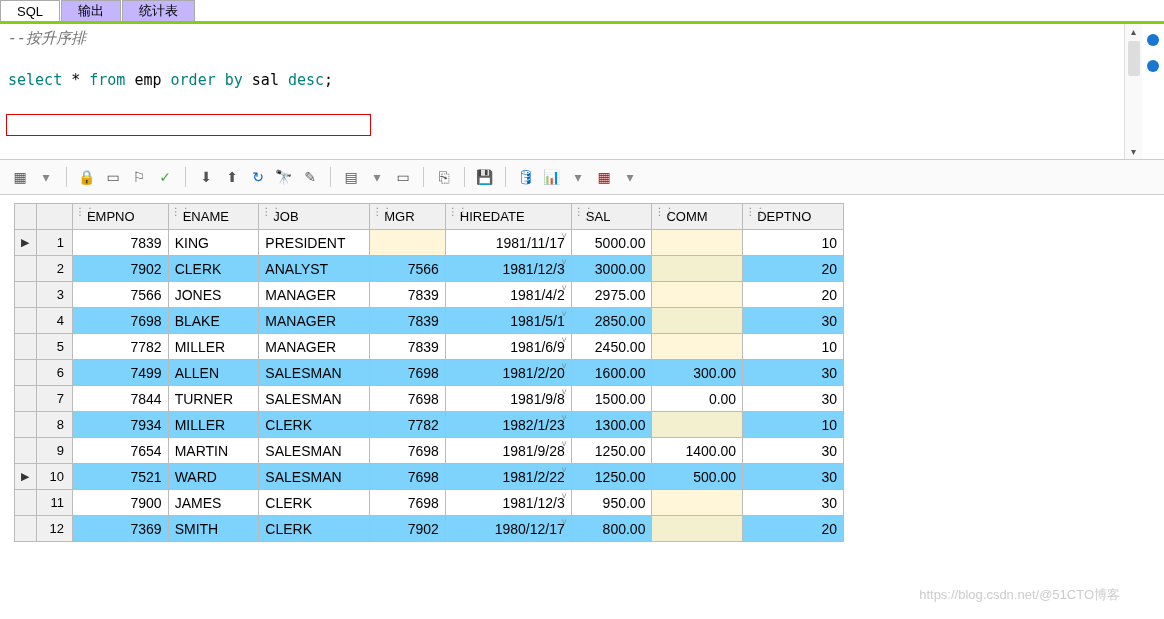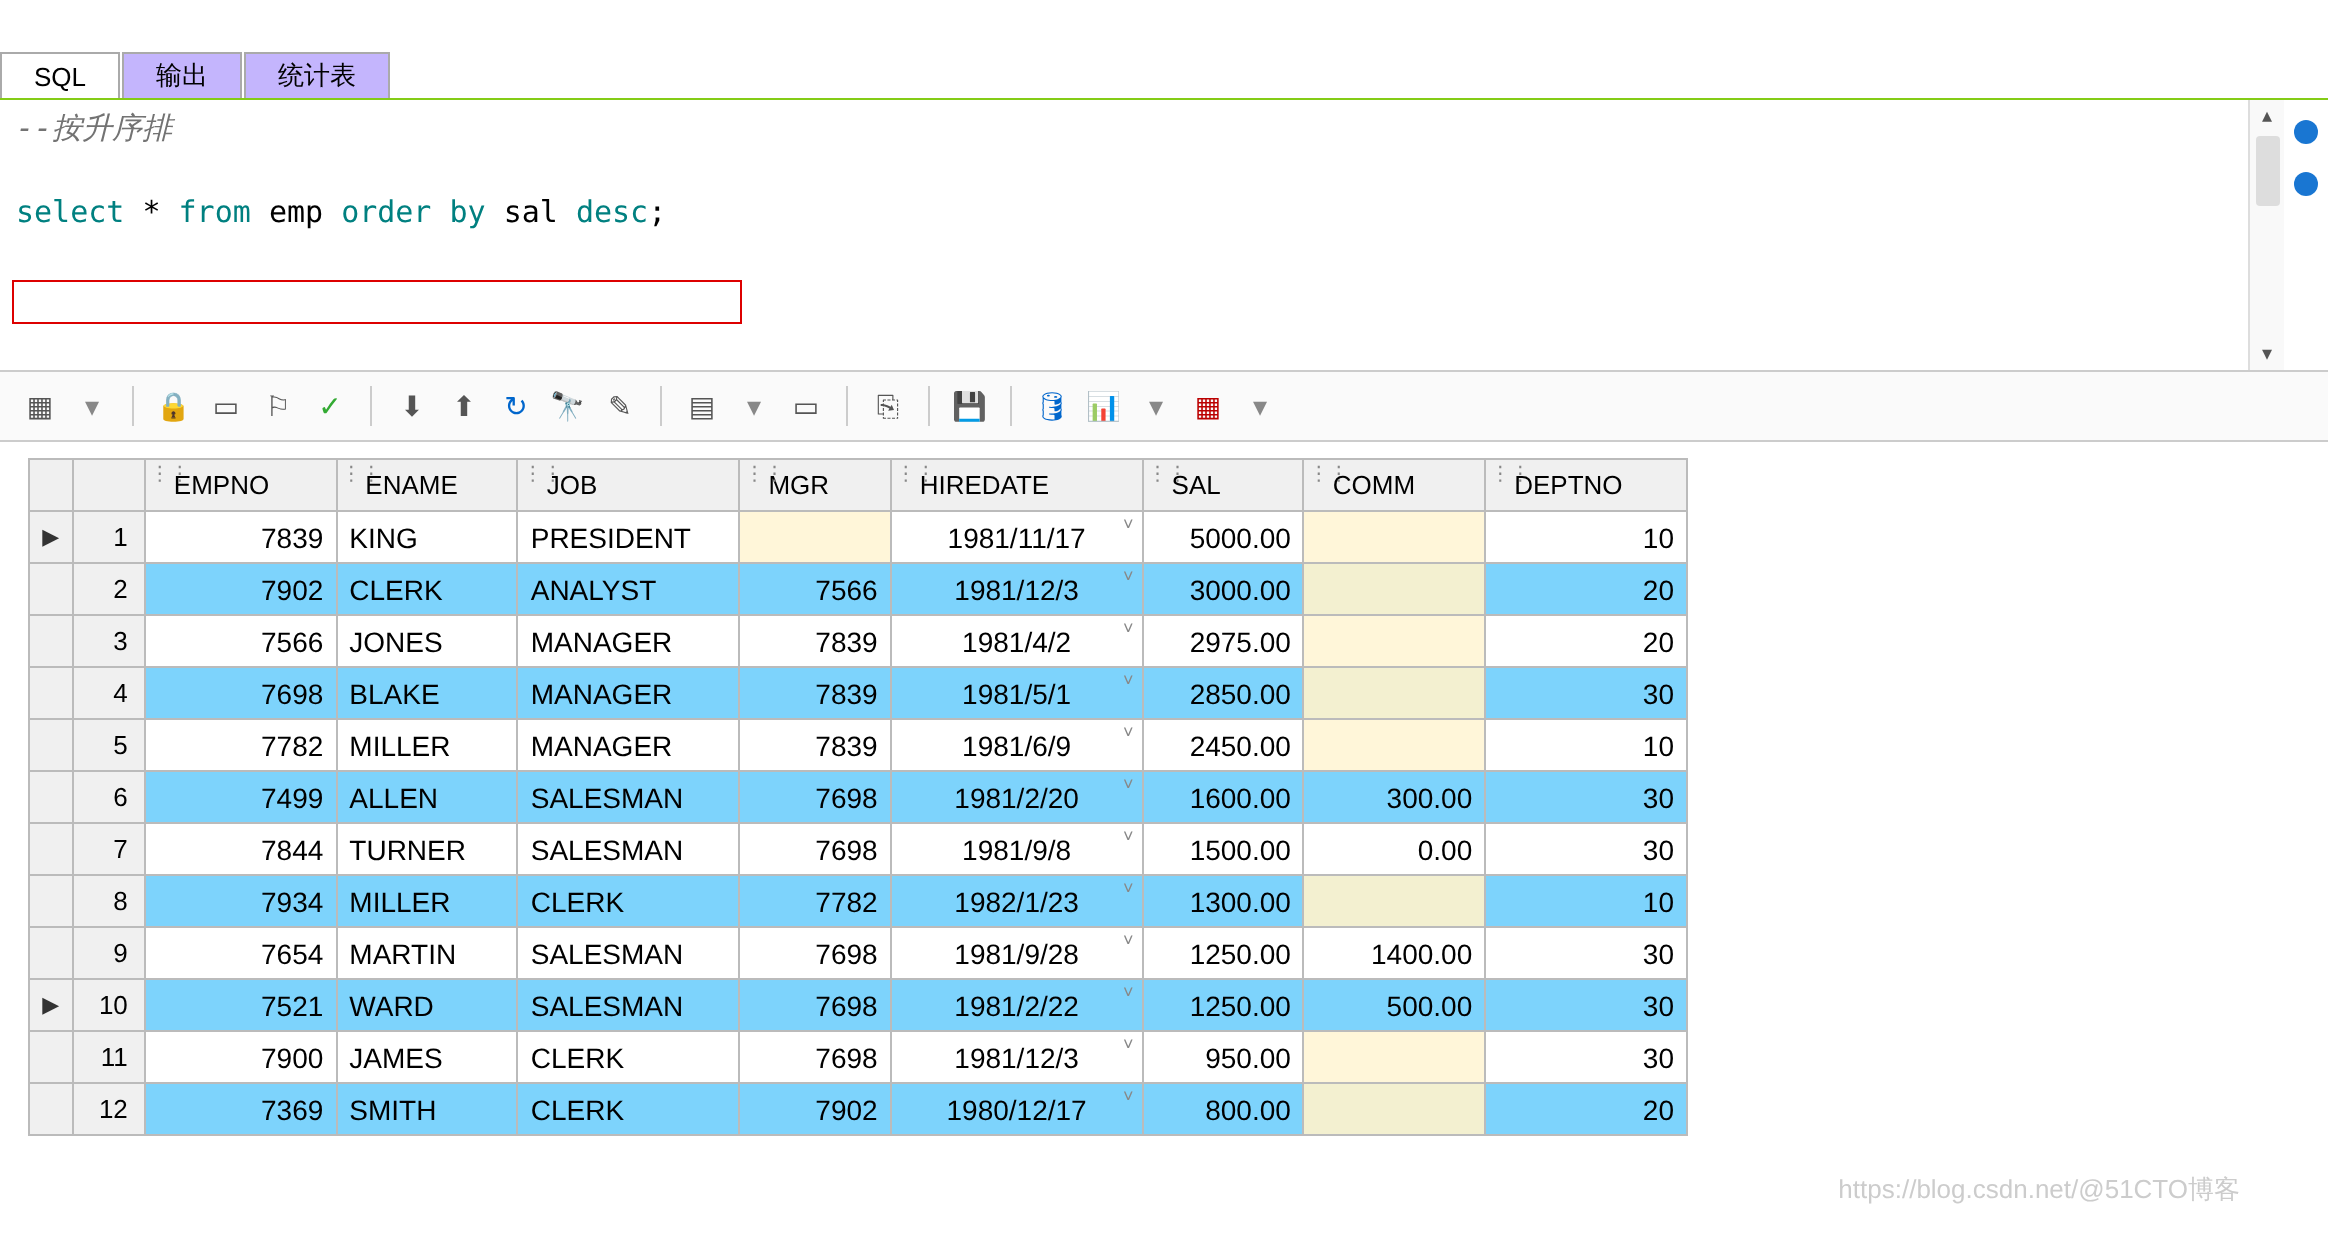--- a/index.html
+++ b/index.html
@@ -1,18 +1,18 @@
 <!DOCTYPE html>
 <html><head>
 <meta charset="utf-8">
 <style>
 * { margin: 0; padding: 0; box-sizing: border-box; }
 body { font-family: "Microsoft YaHei", Arial, sans-serif; font-size: 14px; background: #fff; color: #000; width: 1164px; height: 619px; overflow: hidden; position: relative; }
 
-.tabs { display: flex; border-bottom: 1px solid #84cc16; height: 24px; margin-top: 26px; }
+.tabs { display: flex; border-bottom: 3px solid #84cc16; height: 24px; }
 .tab { padding: 2px 16px; border: 1px solid #aaa; border-bottom: none; background: #c4b5fd; font-size: 13px; cursor: pointer; display: flex; align-items: center; margin-right: 1px; }
 .tab.active { background: #fff; }
 
 .editor-wrap { display: flex; }
 .editor { font-family: Consolas, monospace; font-size: 15px; padding: 4px 8px; line-height: 1.4; flex: 1; height: 135px; position: relative; }
 .comment { color: #737373; font-style: italic; }
 .kw { color: #008080; }
 
 .highlight-box { position: absolute; border: 1px solid #d00; left: 6px; top: 90px; width: 365px; height: 22px; pointer-events: none; }
 
@@ -31,21 +31,21 @@
 
 .grid-wrap { padding: 0 14px; margin-top: 8px; }
 table { border-collapse: collapse; width: 830px; }
 th, td { border: 1px solid #bbb; height: 26px; font-size: 14px; padding: 0 6px; }
 th { background: #f0f0f0; text-align: left; font-weight: normal; font-size: 13px; position: relative; padding-left: 14px; }
 th .dots { position: absolute; left: 2px; top: 5px; font-size: 10px; color: #888; line-height: 6px; }
 .rowhead { background: #f0f0f0; text-align: right; width: 36px; padding-right: 8px; font-size: 13px; }
 .rowmark { background: #f0f0f0; width: 18px; text-align: center; font-size: 11px; color: #333; }
 td.num { text-align: right; }
 td.txt { text-align: left; }
-td.date { text-align: center; position: relative; }
+td.date { text-align: right; position: relative; }
 td.date::after { content: "˅"; position: absolute; right: 4px; top: 1px; font-size: 9px; color: #888; }
 tr.even td.cell { background: #7dd3fc; }
 tr td.cell.blank { background: #fff6d9; }
 tr.even td.cell.blank { background: #f3f0d0; }
 
 .watermark { position: absolute; right: 44px; bottom: 15px; color: #ccc; font-size: 13px; }
 </style>
 </head>
 <body>
 

